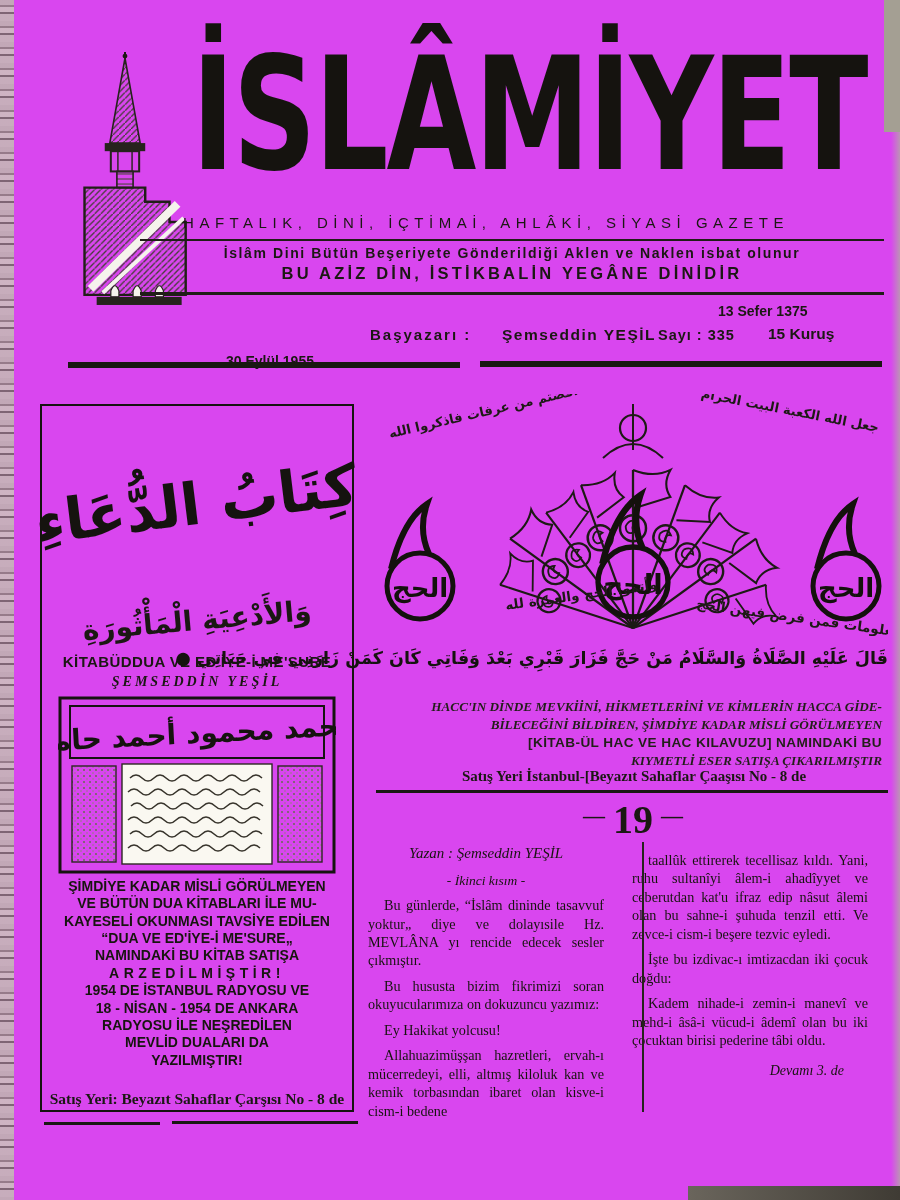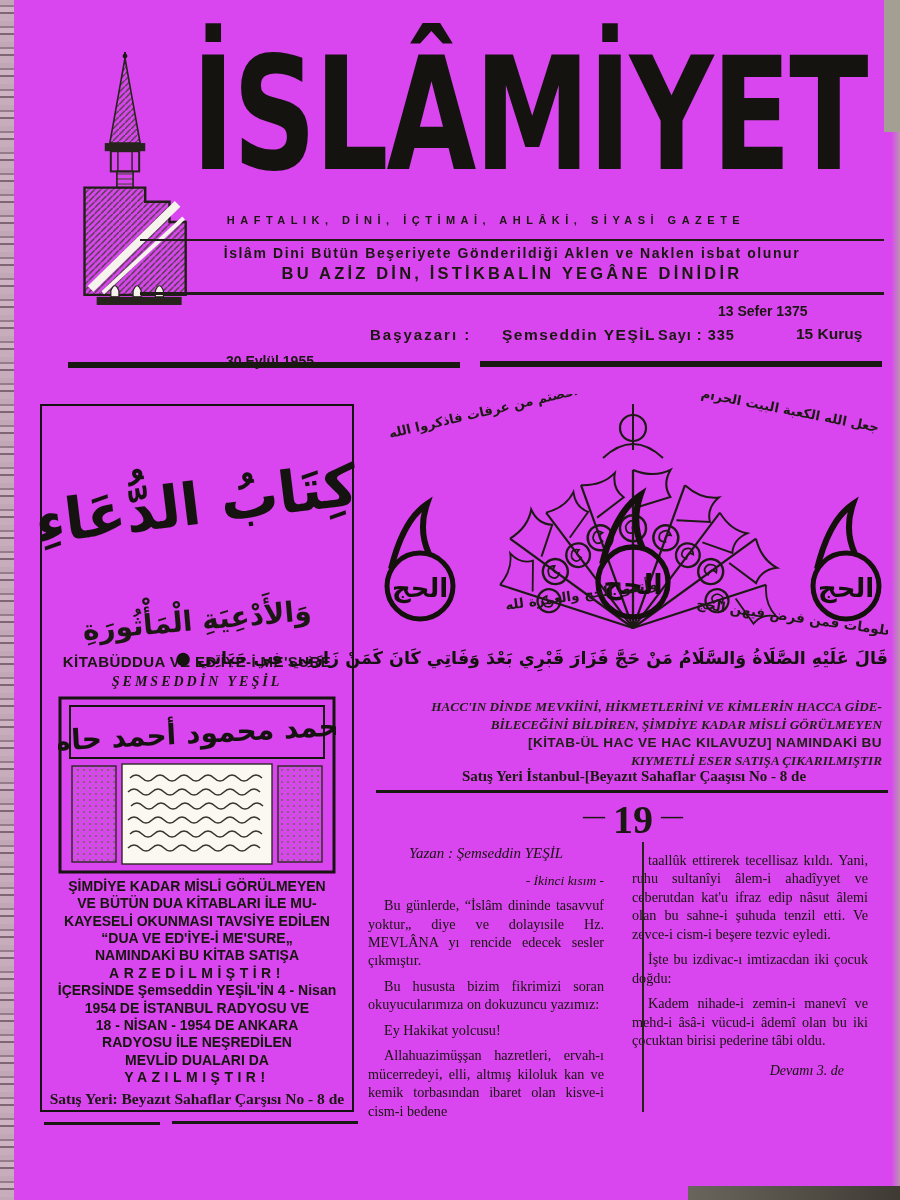--- a/index.html
+++ b/index.html
@@ -22,35 +22,35 @@
   
   .logo-svg{left:40px;top:50px;width:172px;height:258px;}
   .title{
     left:168px;top:36px;width:722px;text-align:center;
     font-family:"DejaVu Sans", sans-serif;font-weight:900;font-size:121px;line-height:1;
     letter-spacing:-2px;color:#15130f;
     transform:scale(.96,1.3);transform-origin:center top;white-space:nowrap;
   }
   .subtitle{
     left:178px;top:214px;width:616px;text-align:center;
-    font-family:"Liberation Sans", sans-serif;font-weight:700;font-size:11px;letter-spacing:5.5px;white-space:nowrap;
+    font-family:"Liberation Sans", sans-serif;font-weight:400;font-size:15px;letter-spacing:5.5px;white-space:nowrap;
   }
   .rule{background:#201d18;}
   .rule-1{left:140px;top:239px;width:744px;height:2px;}
   .motto-1{left:140px;top:245px;width:744px;text-align:center;font-family:"Liberation Sans",sans-serif;
     font-weight:700;font-size:14px;letter-spacing:1.6px;white-space:nowrap;}
   .motto-2{left:140px;top:264px;width:744px;text-align:center;font-family:"Liberation Sans",sans-serif;
     font-weight:700;font-size:16.5px;letter-spacing:3.2px;white-space:nowrap;}
   .rule-2{left:140px;top:292px;width:744px;height:3px;}
   .date-left{left:226px;top:306px;font-family:Liberation Sans, sans-serif;font-weight:700;font-size:14px;margin-top:47px;}
   .date-right{left:718px;top:303px;font-family:"Liberation Sans",sans-serif;font-weight:700;font-size:14px;}
   .ed-label{left:370px;top:326px;font-family:"Liberation Sans",sans-serif;font-weight:700;font-size:15px;letter-spacing:2px;}
   .ed-name{left:502px;top:326px;font-family:"Liberation Sans",sans-serif;font-weight:700;font-size:15.5px;letter-spacing:1.5px;}
   .ed-issue{left:658px;top:327px;font-family:"Liberation Sans",sans-serif;font-weight:700;font-size:14.5px;letter-spacing:1px;}
-  .ed-price{left:796px;top:325px;font-family:"Liberation Sans",sans-serif;font-weight:700;font-size:15.5px;}
+  .ed-price{left:768px;top:325px;font-family:"Liberation Sans",sans-serif;font-weight:700;font-size:15.5px;}
   .thick-a{left:68px;top:362px;width:392px;height:6px;background:#1a1813;}
   .thick-b{left:480px;top:361px;width:402px;height:6px;background:#1a1813;}
 
   
   .left-box{left:40px;top:404px;width:314px;height:708px;border:2.5px solid #15130f;box-sizing:border-box;}
   .callig-main{left:4px;top:2px;width:300px;height:192px;display:flex;align-items:center;justify-content:center;
     font-family:"DejaVu Sans",sans-serif;font-weight:700;font-size:58px;direction:rtl;white-space:nowrap;
     transform:rotate(-7deg);color:#15130f;}
   .callig-sub{left:0;top:198px;width:100%;text-align:center;font-family:"DejaVu Sans",sans-serif;
     font-weight:700;font-size:28px;direction:rtl;transform:rotate(-5deg);white-space:nowrap;}
@@ -80,21 +80,21 @@
   .rule-article{left:376px;top:790px;width:512px;height:2.5px;background:#1a1813;}
 
   
   .article-no{left:378px;top:796px;width:510px;text-align:center;}
   .article-no .dash{font-size:22px;font-weight:700;vertical-align:10px;letter-spacing:0;padding:0 8px;}
   .article-no .num{font-size:40px;font-weight:700;font-family:"Liberation Serif",serif;}
   .cols{left:368px;top:844px;width:500px;display:flex;gap:28px;}
   .col{width:236px;font-size:14.2px;line-height:1.3;text-align:justify;color:#17140f;}
   .col p{margin:0 0 0 0;padding-top:7px;text-indent:16px;}
   .byline{text-align:center;font-style:italic;font-size:15px;white-space:nowrap;}
-  .part{text-align:right;font-style:italic;font-size:13.5px;padding-top:8px;}
+  .part{text-align:center;font-style:italic;font-size:13.5px;padding-top:8px;}
   .continuation{font-style:italic;font-size:14px;text-align:right;padding:12px 24px 0 0;}
   .col-divider{left:642px;top:842px;width:1.6px;height:270px;background:#25221c;}
 </style>
 </head>
 <body>
 
 <div id="paper">
 
   <div class="abs edge-left"></div>
   <div class="abs edge-right-soft"></div>
@@ -173,21 +173,20 @@
     </svg>
 
     <div class="abs ad-lines">
 
     <div>ŞİMDİYE KADAR MİSLİ GÖRÜLMEYEN</div>
         <div>VE BÜTÜN DUA KİTABLARI İLE MU-</div>
         <div>KAYESELİ OKUNMASI TAVSİYE EDİLEN</div>
         <div>“DUA VE ED'İYE-İ ME'SURE„</div>
         <div>NAMINDAKİ BU KİTAB SATIŞA</div>
         <div>ARZEDİLMİŞTİR!</div>
-        <div>İÇERSİNDE Şemseddin YEŞİL'İN 4 - Nisan</div>
         <div>1954 DE İSTANBUL RADYOSU VE</div>
         <div>18 - NİSAN - 1954 DE ANKARA</div>
         <div>RADYOSU İLE NEŞREDİLEN</div>
         <div>MEVLİD DUALARI DA</div>
         <div>YAZILMIŞTIR!</div>
       </div>
     <div class="abs box-sales">Satış Yeri: Beyazıt Sahaflar Çarşısı No - 8 de</div>
   </div>
   <div class="abs under-box-a"></div>
   <div class="abs under-box-b"></div>

